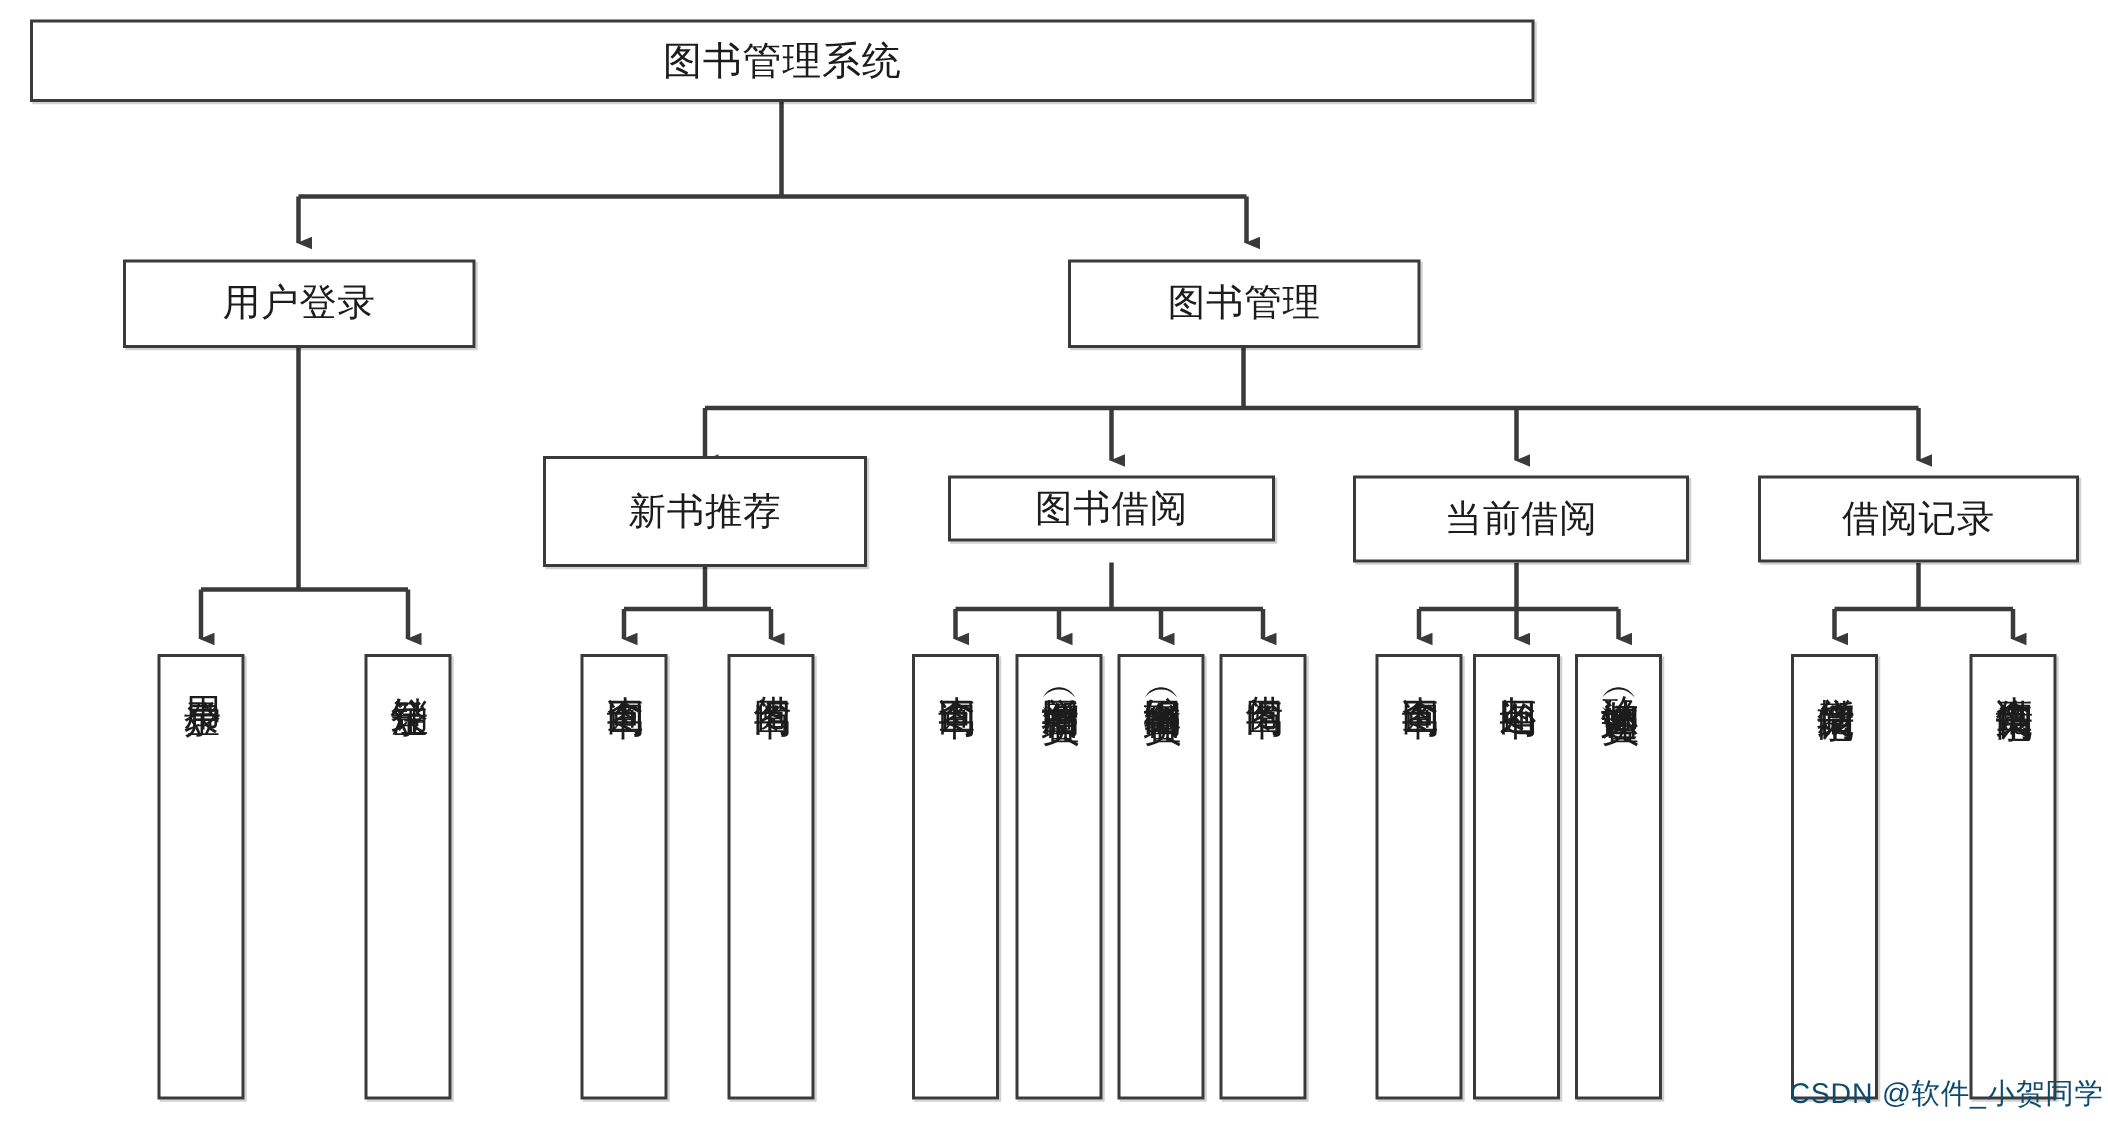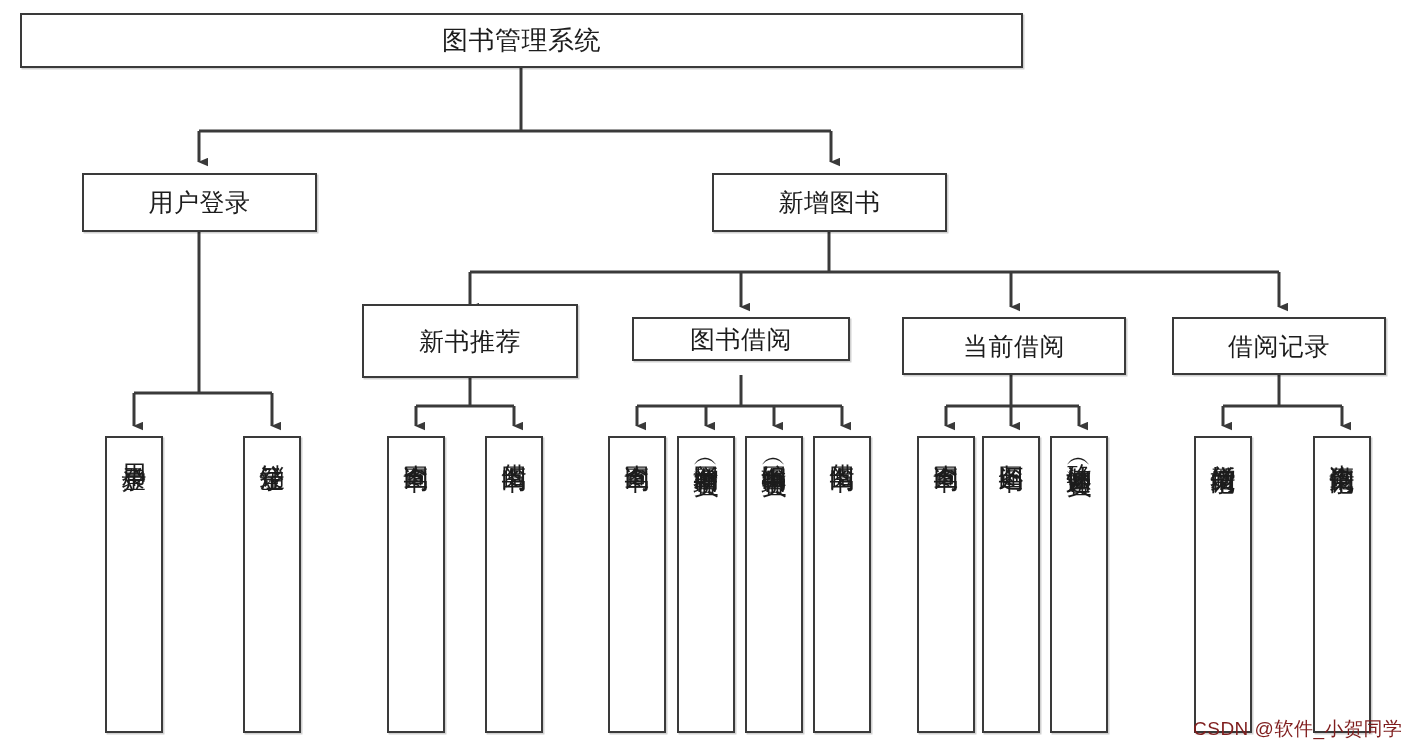--- a/index.html
+++ b/index.html
@@ -57,21 +57,21 @@
     text-orientation: upright;
     font-size: 25px;
     line-height: 1.08;
     letter-spacing: 1.5px;
     white-space: nowrap;
     text-align: start;
   }
   .watermark {
     position: absolute;
     font-size: 19px;
-    color: #7f1d1d;
+    color: #0c4a6e;
     white-space: nowrap;
     letter-spacing: 0.5px;
     font-family: "Liberation Sans", "DejaVu Sans", sans-serif;
   }
 </style>
 </head>
 <body>
 
 <div id="canvas">
 
@@ -126,21 +126,21 @@
   </svg>
 
   <div class="node root" style="left:20px; top:13px; width:1003px; height:55px;">
     <span class="label">图书管理系统</span>
   </div>
 
   <div class="node" style="left:82px; top:173px; width:235px; height:59px;">
     <span class="label">用户登录</span>
   </div>
   <div class="node" style="left:712px; top:173px; width:235px; height:59px;">
-    <span class="label">新增图书</span>
+    <span class="label">图书管理</span>
   </div>
 
   <div class="node" style="left:362px; top:304px; width:216px; height:74px;">
     <span class="label">新书推荐</span>
   </div>
   <div class="node" style="left:632px; top:317px; width:218px; height:44px;">
     <span class="label">图书借阅</span>
   </div>
   <div class="node" style="left:902px; top:317px; width:224px; height:58px;">
     <span class="label">当前借阅</span>

